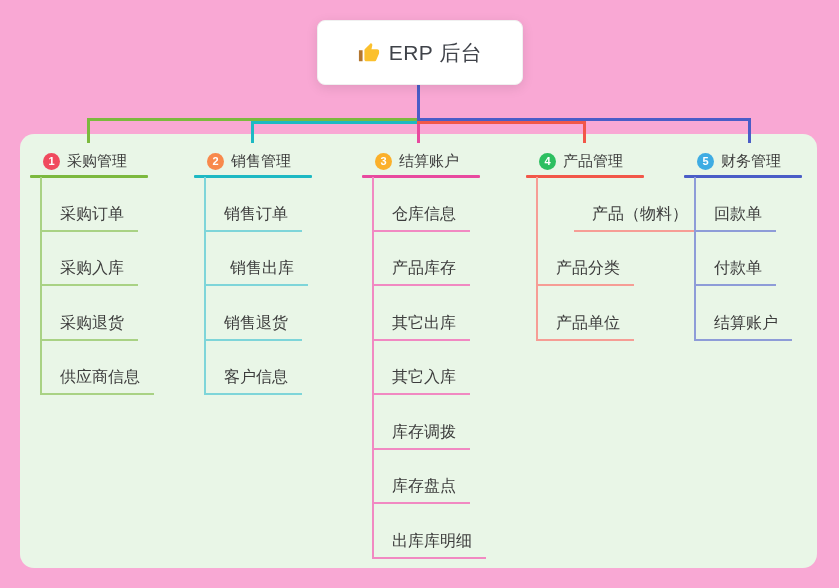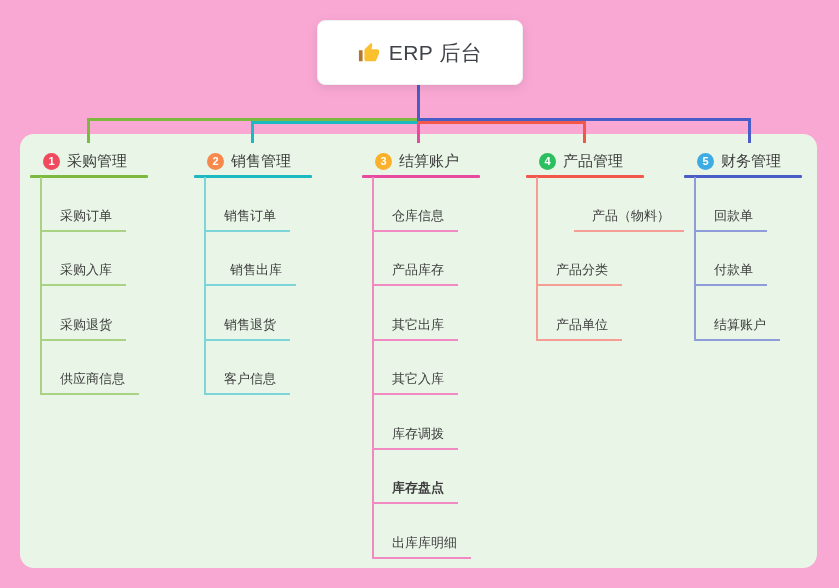--- a/index.html
+++ b/index.html
@@ -30,21 +30,21 @@
     color:#fff;font-size:11px;font-weight:bold;line-height:17px;text-align:center;
   }
   .branch-title{font-size:15px;color:#3d3d3d;white-space:nowrap;}
   .branch-underline{width:118px;height:3px;margin-top:3px;border-radius:1px;}
   .children{
     position:absolute;left:10px;top:27px;border-left:2px solid;
   }
   .child-row{height:54.5px;display:flex;align-items:flex-end;}
   .child-cell{
     display:inline-block;padding:0 14px 5px 18px;border-bottom:2px solid;
-    font-size:13px;color:#3d3d3d;white-space:nowrap;cursor:pointer;
+    font-size:16px;color:#3d3d3d;white-space:nowrap;cursor:pointer;
   }
 </style>
 </head>
 <body>
 
 <div class="stage">
 
   <div class="panel"></div>
 
   <div id="connectors">
@@ -129,21 +129,21 @@
           <div class="child-row">
             <span class="child-cell" style="border-color: rgb(241, 137, 194);">其它出库</span>
           </div>
           <div class="child-row">
             <span class="child-cell" style="border-color: rgb(241, 137, 194);">其它入库</span>
           </div>
           <div class="child-row">
             <span class="child-cell" style="border-color: rgb(241, 137, 194);">库存调拨</span>
           </div>
           <div class="child-row">
-            <span class="child-cell" style="border-color: rgb(241, 137, 194); font-weight: bold;">库存盘点</span>
+            <span class="child-cell" style="border-color: rgb(241, 137, 194);">库存盘点</span>
           </div>
           <div class="child-row">
             <span class="child-cell" style="border-color: rgb(241, 137, 194);">出库库明细</span>
           </div>
         </div>
       </div>
       <div class="branch" style="left: 526px;">
         <div class="branch-header">
           <span class="badge" style="background: rgb(44, 191, 96);">4</span>
           <span class="branch-title">产品管理</span>

